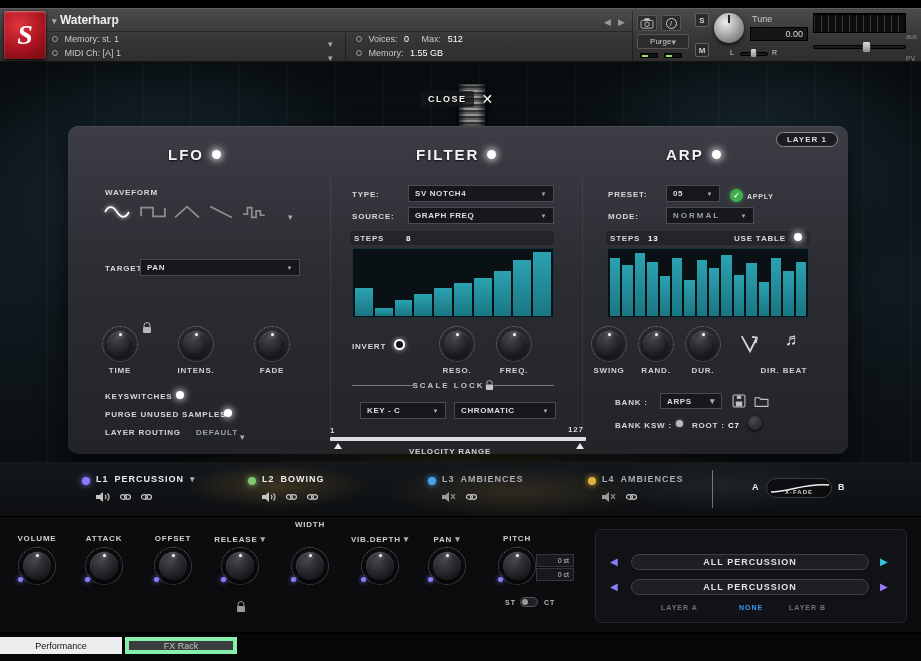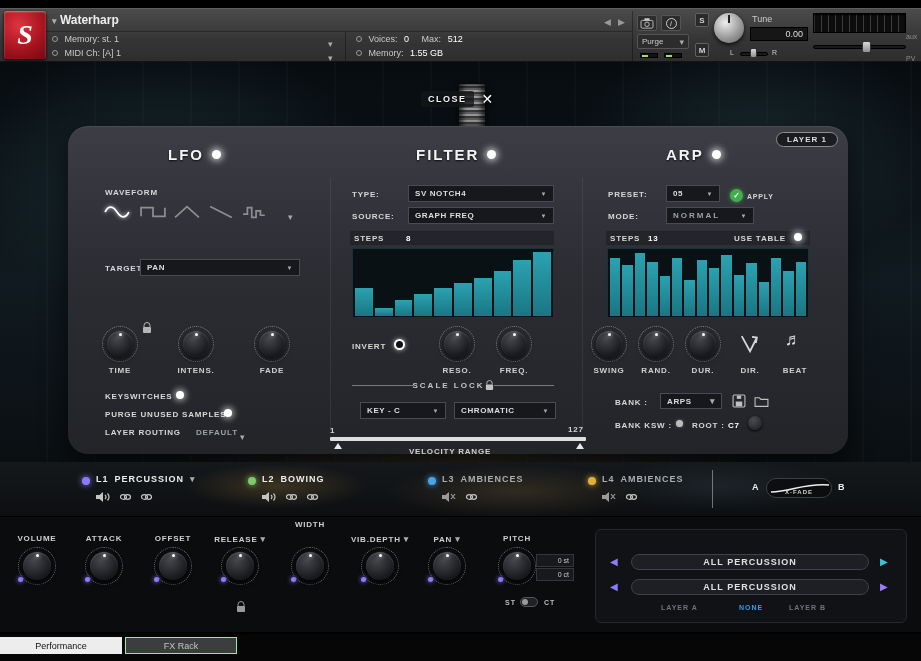--- a/index.html
+++ b/index.html
@@ -7,21 +7,21 @@
 .app{position:relative;width:921px;height:661px;background:#000;font-family:"Liberation Sans",sans-serif;overflow:hidden}
 
 .header{position:absolute;left:0;top:8px;width:921px;height:54px;background:linear-gradient(180deg,#4b4b4b,#353535 60%,#2e2e2e);border-top:1px solid #5e5e5e;border-bottom:1px solid #141414}
 .logo{position:absolute;left:4px;top:2px;width:42px;height:48px;border-radius:3px;background:radial-gradient(circle at 35% 30%,#e0343f,#a3121d 60%,#6e0b12);display:flex;align-items:center;justify-content:center;color:#fff;font-family:"Liberation Serif",serif;font-style:italic;font-weight:bold;font-size:28px;box-shadow:inset 0 1px 2px rgba(255,255,255,.4),0 1px 3px #000}
 .htxt{position:absolute;font-size:9px;color:#c9c9c9;white-space:nowrap}
 .htitle{position:absolute;font-size:12px;font-weight:bold;color:#eee;white-space:nowrap}
 .hdiv{position:absolute;background:rgba(0,0,0,.35);width:1px}
 .hrow-div{position:absolute;height:1px;background:rgba(0,0,0,.3)}
 .hbtn{position:absolute;width:20px;height:16px;background:#2c2c2c;border:1px solid #555;border-radius:2px;display:flex;align-items:center;justify-content:center}
 .badge{position:absolute;width:14px;height:14px;background:#2a2a2a;border:1px solid #606060;border-radius:2px;color:#cfcfcf;font-size:8px;font-weight:bold;display:flex;align-items:center;justify-content:center}
-.purge{position:absolute;width:52px;height:15px;background:#2c2c2c;border:1px solid #555;border-radius:2px;color:#ccc;font-size:8px;display:flex;align-items:center;justify-content:space-between;padding:0 4px}
+.purge{position:absolute;width:52px;height:15px;background:#2c2c2c;border:1px solid #555;border-radius:2px;color:#ccc;font-size:8px;display:flex;align-items:center;justify-content:center;padding:0 4px}
 .tuneknob{position:absolute;width:30px;height:30px;border-radius:50%;background:radial-gradient(circle at 38% 32%,#ededed,#9b9b9b 55%,#5f5f5f);box-shadow:0 2px 4px rgba(0,0,0,.7)}
 .tuneknob::after{content:"";position:absolute;left:50%;top:2px;width:2px;height:8px;margin-left:-1px;background:#222}
 .tunebox{position:absolute;width:58px;height:14px;background:#161616;border:1px solid #000;color:#ddd;font-size:9px;display:flex;align-items:center;justify-content:flex-end;padding:0 4px}
 .meter{position:absolute;background:#0d0d0d;border:1px solid #000;box-shadow:inset 0 1px 2px #000;background-image:repeating-linear-gradient(90deg,#3d3d3d 0 1px,transparent 1px 7px)}
 .hslider{position:absolute;height:4px;background:#1a1a1a;border:1px solid #000;border-radius:2px}
 .hhandle{position:absolute;width:9px;height:12px;background:linear-gradient(180deg,#d8d8d8,#8f8f8f);border:1px solid #333;border-radius:2px}
 .minimeter{position:absolute;width:18px;height:5px;background:#111;border:1px solid #000}
 .minimeter::after{content:"";position:absolute;left:1px;top:1px;width:6px;height:2px;background:#9adf6a}
 .dot-ico{width:6px;height:6px;border-radius:50%;border:1px solid #999;display:inline-block;margin-right:4px}
 
@@ -29,21 +29,21 @@
  radial-gradient(ellipse 300px 190px at 18% 28%,rgba(52,88,100,.35),transparent 70%),
  radial-gradient(ellipse 260px 170px at 82% 22%,rgba(58,95,106,.3),transparent 70%),
  radial-gradient(ellipse 420px 120px at 50% 98%,rgba(150,110,50,.22),transparent 70%),
  repeating-linear-gradient(90deg,transparent 0 46px,rgba(255,255,255,.02) 46px 48px),
  linear-gradient(180deg,#070c0f,#101a20 55%,#0b0f12)}
 .bolt{position:absolute;width:26px;height:50px;background:repeating-linear-gradient(180deg,#9a9a9a 0 2px,#3a3a3a 2px 4px,#606060 4px 6px);border-radius:3px;box-shadow:inset 4px 0 5px rgba(0,0,0,.65),inset -4px 0 5px rgba(0,0,0,.65),0 4px 10px rgba(0,0,0,.8)}
 .closebtn{position:absolute;display:flex;align-items:center;gap:8px}
 .closebtn .txt{font-size:9px;font-weight:bold;letter-spacing:1.5px;color:#f2f2f2;text-shadow:0 1px 2px #000;background:rgba(20,22,24,.8);padding:3px 7px;border-radius:2px}
 .i-close::before{content:"✕";font-size:14px;color:#fff;text-shadow:0 1px 3px #000}
 
-.panel{position:absolute;left:68px;top:126px;width:780px;height:328px;border-radius:20px;background:linear-gradient(180deg,#3c3d45 0%,#2c2d33 45%,#232428 100%);box-shadow:0 10px 26px rgba(0,0,0,.65),inset 0 1px 1px rgba(255,255,255,.08)}
+.panel{position:absolute;left:68px;top:126px;width:780px;height:328px;border-radius:10px;background:linear-gradient(180deg,#3c3d45 0%,#2c2d33 45%,#232428 100%);box-shadow:0 10px 26px rgba(0,0,0,.65),inset 0 1px 1px rgba(255,255,255,.08)}
 .layerbadge{position:absolute;right:10px;top:6px;padding:2px 10px;border:1px solid #8d8d8d;border-radius:9px;background:#1b1c20;color:#ddd;font-size:8px;font-weight:bold;letter-spacing:1px}
 .sec-title{position:absolute;display:flex;align-items:center;gap:8px;font-size:15px;font-weight:bold;letter-spacing:2px;color:#f4f4f4;text-shadow:0 1px 2px rgba(0,0,0,.8)}
 .gd{width:9px;height:9px;border-radius:50%;background:#fff;box-shadow:0 0 7px 2px rgba(255,255,255,.7)}
 .lbl{position:absolute;font-size:8px;font-weight:bold;color:#d6d6d6;letter-spacing:.8px;white-space:nowrap}
 .dimtx{color:#9aa0a6}
 .dd{position:absolute;background:#17181c;border:1px solid #4a4b52;color:#ddd;font-size:8px;font-weight:bold;letter-spacing:.6px;display:flex;align-items:center;justify-content:space-between;height:17px;padding:0 6px;white-space:nowrap}
 .caret::before{content:"▼";font-size:6px;color:#aaa}
 .caret-sm::before{content:"▾";font-size:9px;color:#aaa}
 .gdot{position:absolute;width:8px;height:8px;border-radius:50%;background:#fff;box-shadow:0 0 6px 2px rgba(255,255,255,.6)}
 .ring-toggle{position:absolute;width:11px;height:11px;border-radius:50%;border:2px solid #fff;box-shadow:0 0 5px rgba(255,255,255,.7);background:#111}
@@ -86,21 +86,21 @@
 .toggle{position:absolute;width:18px;height:10px;border-radius:5px;background:#202126;border:1px solid #55565c}
 .toggle::after{content:"";position:absolute;left:1px;top:1px;width:6px;height:6px;border-radius:50%;background:#9a9a9a}
 .selpanel{position:absolute;left:595px;top:12px;width:312px;height:94px;background:#111215;border:1px solid #26272c;border-radius:6px}
 .selpill{position:absolute;left:35px;width:238px;height:16px;border-radius:8px;background:#1e1f24;border:1px solid #3f4048;color:#e0e0e0;font-size:9px;font-weight:bold;letter-spacing:1px;display:flex;align-items:center;justify-content:center}
 .tri{position:absolute;font-size:10px;line-height:1}
 .rowlbl{position:absolute;font-size:7px;font-weight:bold;letter-spacing:1px;color:#6f7378}
 
 .tabbar{position:absolute;left:0;top:634px;width:921px;height:27px;background:#060606}
 .tab{position:absolute;top:3px;height:17px;display:flex;align-items:center;justify-content:center;font-size:9px}
 .tab.active{left:0;width:122px;background:#ededed;color:#111}
-.tab.inactive{left:125px;width:112px;background:#3c3d3f;color:#c3c3c3;border:1px solid #86efac}
+.tab.inactive{left:125px;width:112px;background:#3c3d3f;color:#c3c3c3;border:4px solid #86efac}
 </style>
 </head>
 <body>
 
 <div class="app">
 
   <div class="header">
     <div class="logo">
         <span>S</span>
       </div>
@@ -398,21 +398,21 @@
     <span class="i-notes" style="position:absolute;left:717px;top:204px"></span>
     <div class="klabel" style="left:505px;top:240px;width:72px">
         <span>SWING</span>
       </div>
     <div class="klabel" style="left:552px;top:240px;width:72px">
         <span>RAND.</span>
       </div>
     <div class="klabel" style="left:599px;top:240px;width:72px">
         <span>DUR.</span>
       </div>
-    <div class="klabel" style="left:646px;top:240px;width:72px">
+    <div class="klabel" style="left:666px;top:240px;width:72px">
         <span>DIR.</span>
       </div>
     <div class="klabel" style="left:691px;top:240px;width:72px">
         <span>BEAT</span>
       </div>
 
     <div class="lbl" style="left:547px;top:272px">BANK :</div>
     <div class="dd" style="left:592px;top:267px;width:62px;height:16px">
       <span>ARPS</span>
         <span class="caret-sm"></span>

